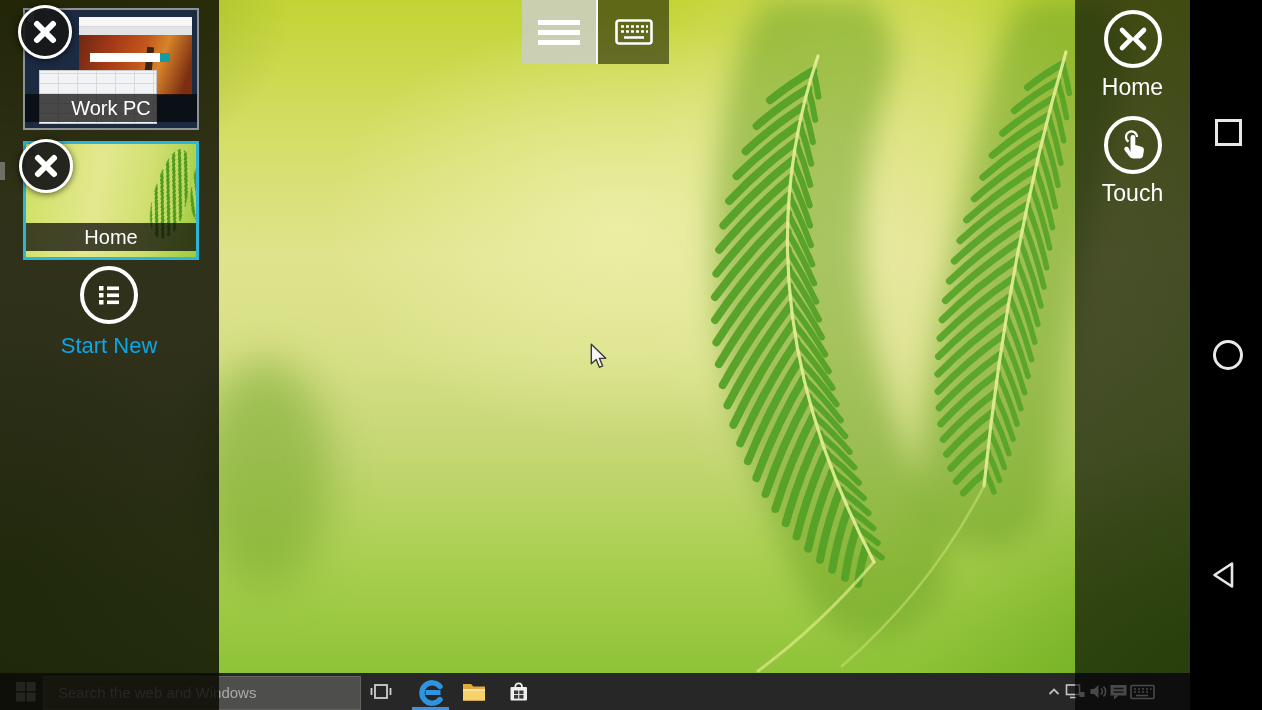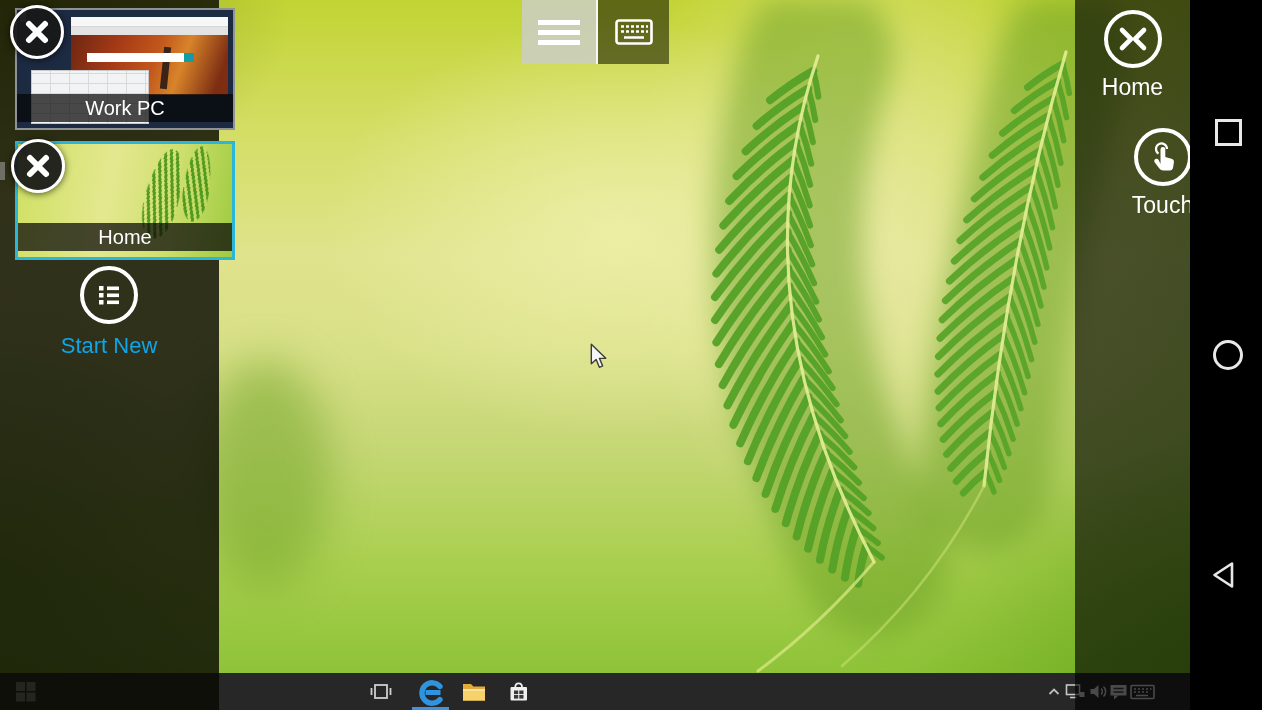--- a/index.html
+++ b/index.html
@@ -25,21 +25,21 @@
   
   #taskbar{position:absolute;left:0;top:673px;width:1262px;height:37px;background:#272727;}
   #searchbox{position:absolute;left:43px;top:3px;width:318px;height:34px;background:#4e4e4c;border:1px solid #63635f;box-sizing:border-box;}
   #searchbox input{position:absolute;left:12px;top:6px;width:280px;background:transparent;border:none;outline:none;
     font-family:"Liberation Sans",sans-serif;font-size:15px;color:#d8d8d8;}
   #searchbox input::placeholder{color:#a9a9a7;opacity:1;}
   .tbicon{position:absolute;top:0;height:37px;display:flex;align-items:center;justify-content:center;}
   #edge-underline{position:absolute;left:412px;top:707px;width:37px;height:3px;background:#4a90d9;}
   
   #sidebar{position:absolute;left:0;top:0;width:219px;height:710px;background:rgba(10,10,3,.82);z-index:10;}
-  .thumb{position:absolute;left:15px;width:220px;box-sizing:border-box;overflow:visible;}
+  .thumb{position:absolute;left:23px;width:176px;box-sizing:border-box;overflow:visible;}
   #thumb-work{top:8px;height:122px;border:2px solid #8f9296;background:#1c2a42;}
   #thumb-home{top:141px;height:119px;border:3px solid #2ab5d9;
     background:linear-gradient(100deg,#cfe062 0%,#e3e88f 42%,#d2e072 68%,#9ecb3f 100%);}
   .thumb-clip{position:absolute;inset:0;overflow:hidden;}
   .thumb-label{position:absolute;left:0;right:0;bottom:6px;height:28px;background:rgba(5,5,5,.72);
     color:#fff;font-size:20px;line-height:28px;text-align:center;}
   .xbtn{position:absolute;left:-7px;top:-5px;width:48px;height:48px;border-radius:50%;
     background:rgba(24,24,24,.94);border:3px solid #fff;box-shadow:0 1px 7px rgba(0,0,0,.65);
     display:flex;align-items:center;justify-content:center;z-index:3;}
   .minibin{position:absolute;left:3px;top:2px;width:6px;height:8px;background:#8da3b8;border-top:2px solid #b9c8d6;}
@@ -72,21 +72,21 @@
   #btn-kbd{width:73px;height:64px;background:rgba(22,26,0,.58);border-left:2px solid rgba(255,255,255,.95);
     box-sizing:border-box;display:flex;align-items:center;justify-content:center;}
   .hamburger{width:42px;}
   .hamburger div{height:5px;background:#fff;margin:5px 0;}
   
   #rightpanel{position:absolute;left:1075px;top:0;width:115px;height:710px;background:rgba(0,0,0,.63);z-index:10;}
   .rp-btn{position:absolute;left:0;width:115px;text-align:center;}
   .rp-btn .ring{width:50px;height:50px;margin:0 auto;}
   .rp-btn .lbl{margin-top:6px;color:#fff;font-size:23px;}
   #rp-home{top:10px;}
-  #rp-touch{top:128px;padding-left:30px;}
+  #rp-touch{top:116px;}
   
   #navstrip{position:absolute;left:1190px;top:0;width:72px;height:710px;background:#000;z-index:20;}
   #nav-square{position:absolute;left:25px;top:119px;width:21px;height:21px;border:3px solid #e8e8e8;}
   #nav-circle{position:absolute;left:23px;top:340px;width:24px;height:24px;border:3px solid #e8e8e8;border-radius:50%;}
   #nav-back{position:absolute;left:20px;top:560px;}
   
   #cursor{position:absolute;left:588px;top:343px;z-index:40;pointer-events:none;}
 </style>
 </head>
 <body>
@@ -113,20 +113,23 @@
 
     <div id="taskbar">
       <div class="tbicon" style="left:10px;width:30px;">
         <svg width="21" height="21" viewBox="0 0 21 21">
           <rect x="1" y="1" width="9" height="9" fill="#9fa2a4"></rect>
             <rect x="11.5" y="1" width="9" height="9" fill="#9fa2a4"></rect>
           <rect x="1" y="11.5" width="9" height="9" fill="#9fa2a4"></rect>
             <rect x="11.5" y="11.5" width="9" height="9" fill="#9fa2a4"></rect>
         </svg>
       </div>
+      <div id="searchbox">
+        <input type="text" placeholder="Search the web and Windows" style="">
+      </div>
       <div class="tbicon" style="left:366px;width:30px;">
         <svg width="24" height="20" viewBox="0 0 24 20">
           <rect x="6" y="3" width="12" height="13" fill="none" stroke="#cfcfcf" stroke-width="1.8"></rect>
           <path d="M2.5 6 v7 M21.5 6 v7" stroke="#cfcfcf" stroke-width="1.8" fill="none"></path>
         </svg>
       </div>
       <div class="tbicon" style="left:412px;width:38px;">
         <svg width="28" height="28" viewBox="0 0 28 28">
           <path d="M23 8.5 A10.2 10.2 0 1 0 23 21.5" fill="none" stroke="#2f94dd" stroke-width="5.4" stroke-linecap="round"></path>
           <path d="M8.5 14.5 H23.5" stroke="#2f94dd" stroke-width="5"></path>

